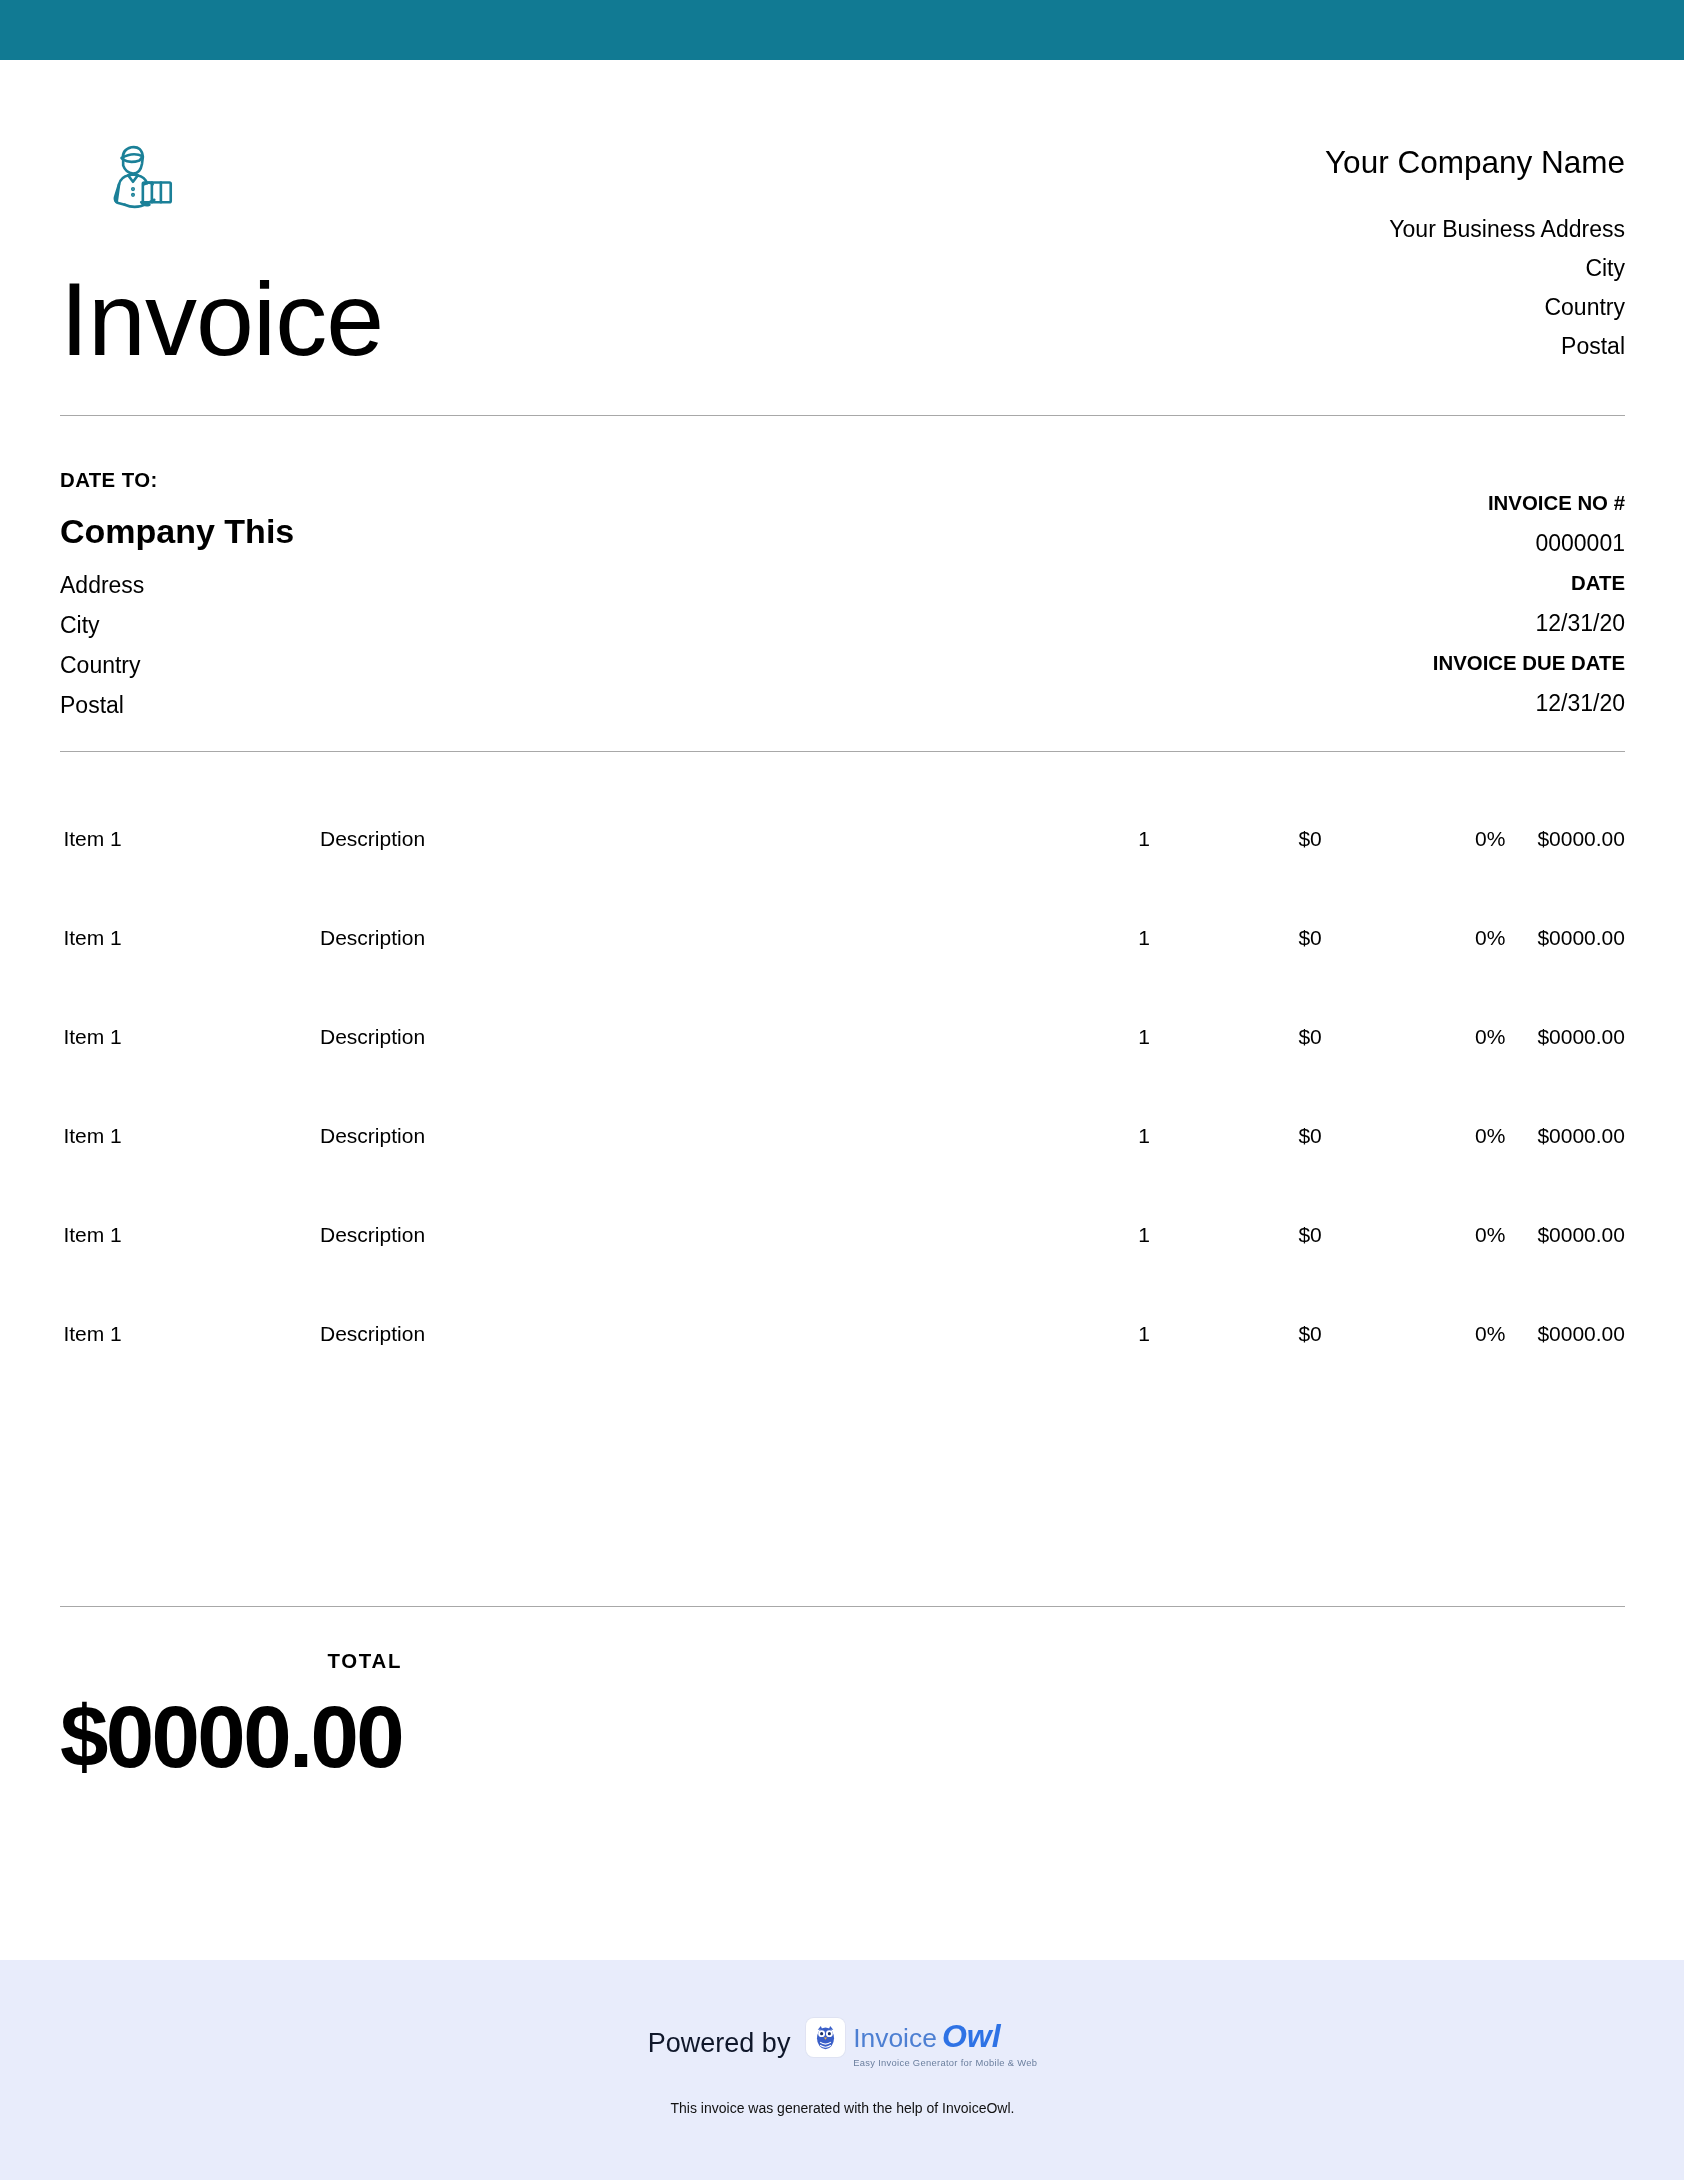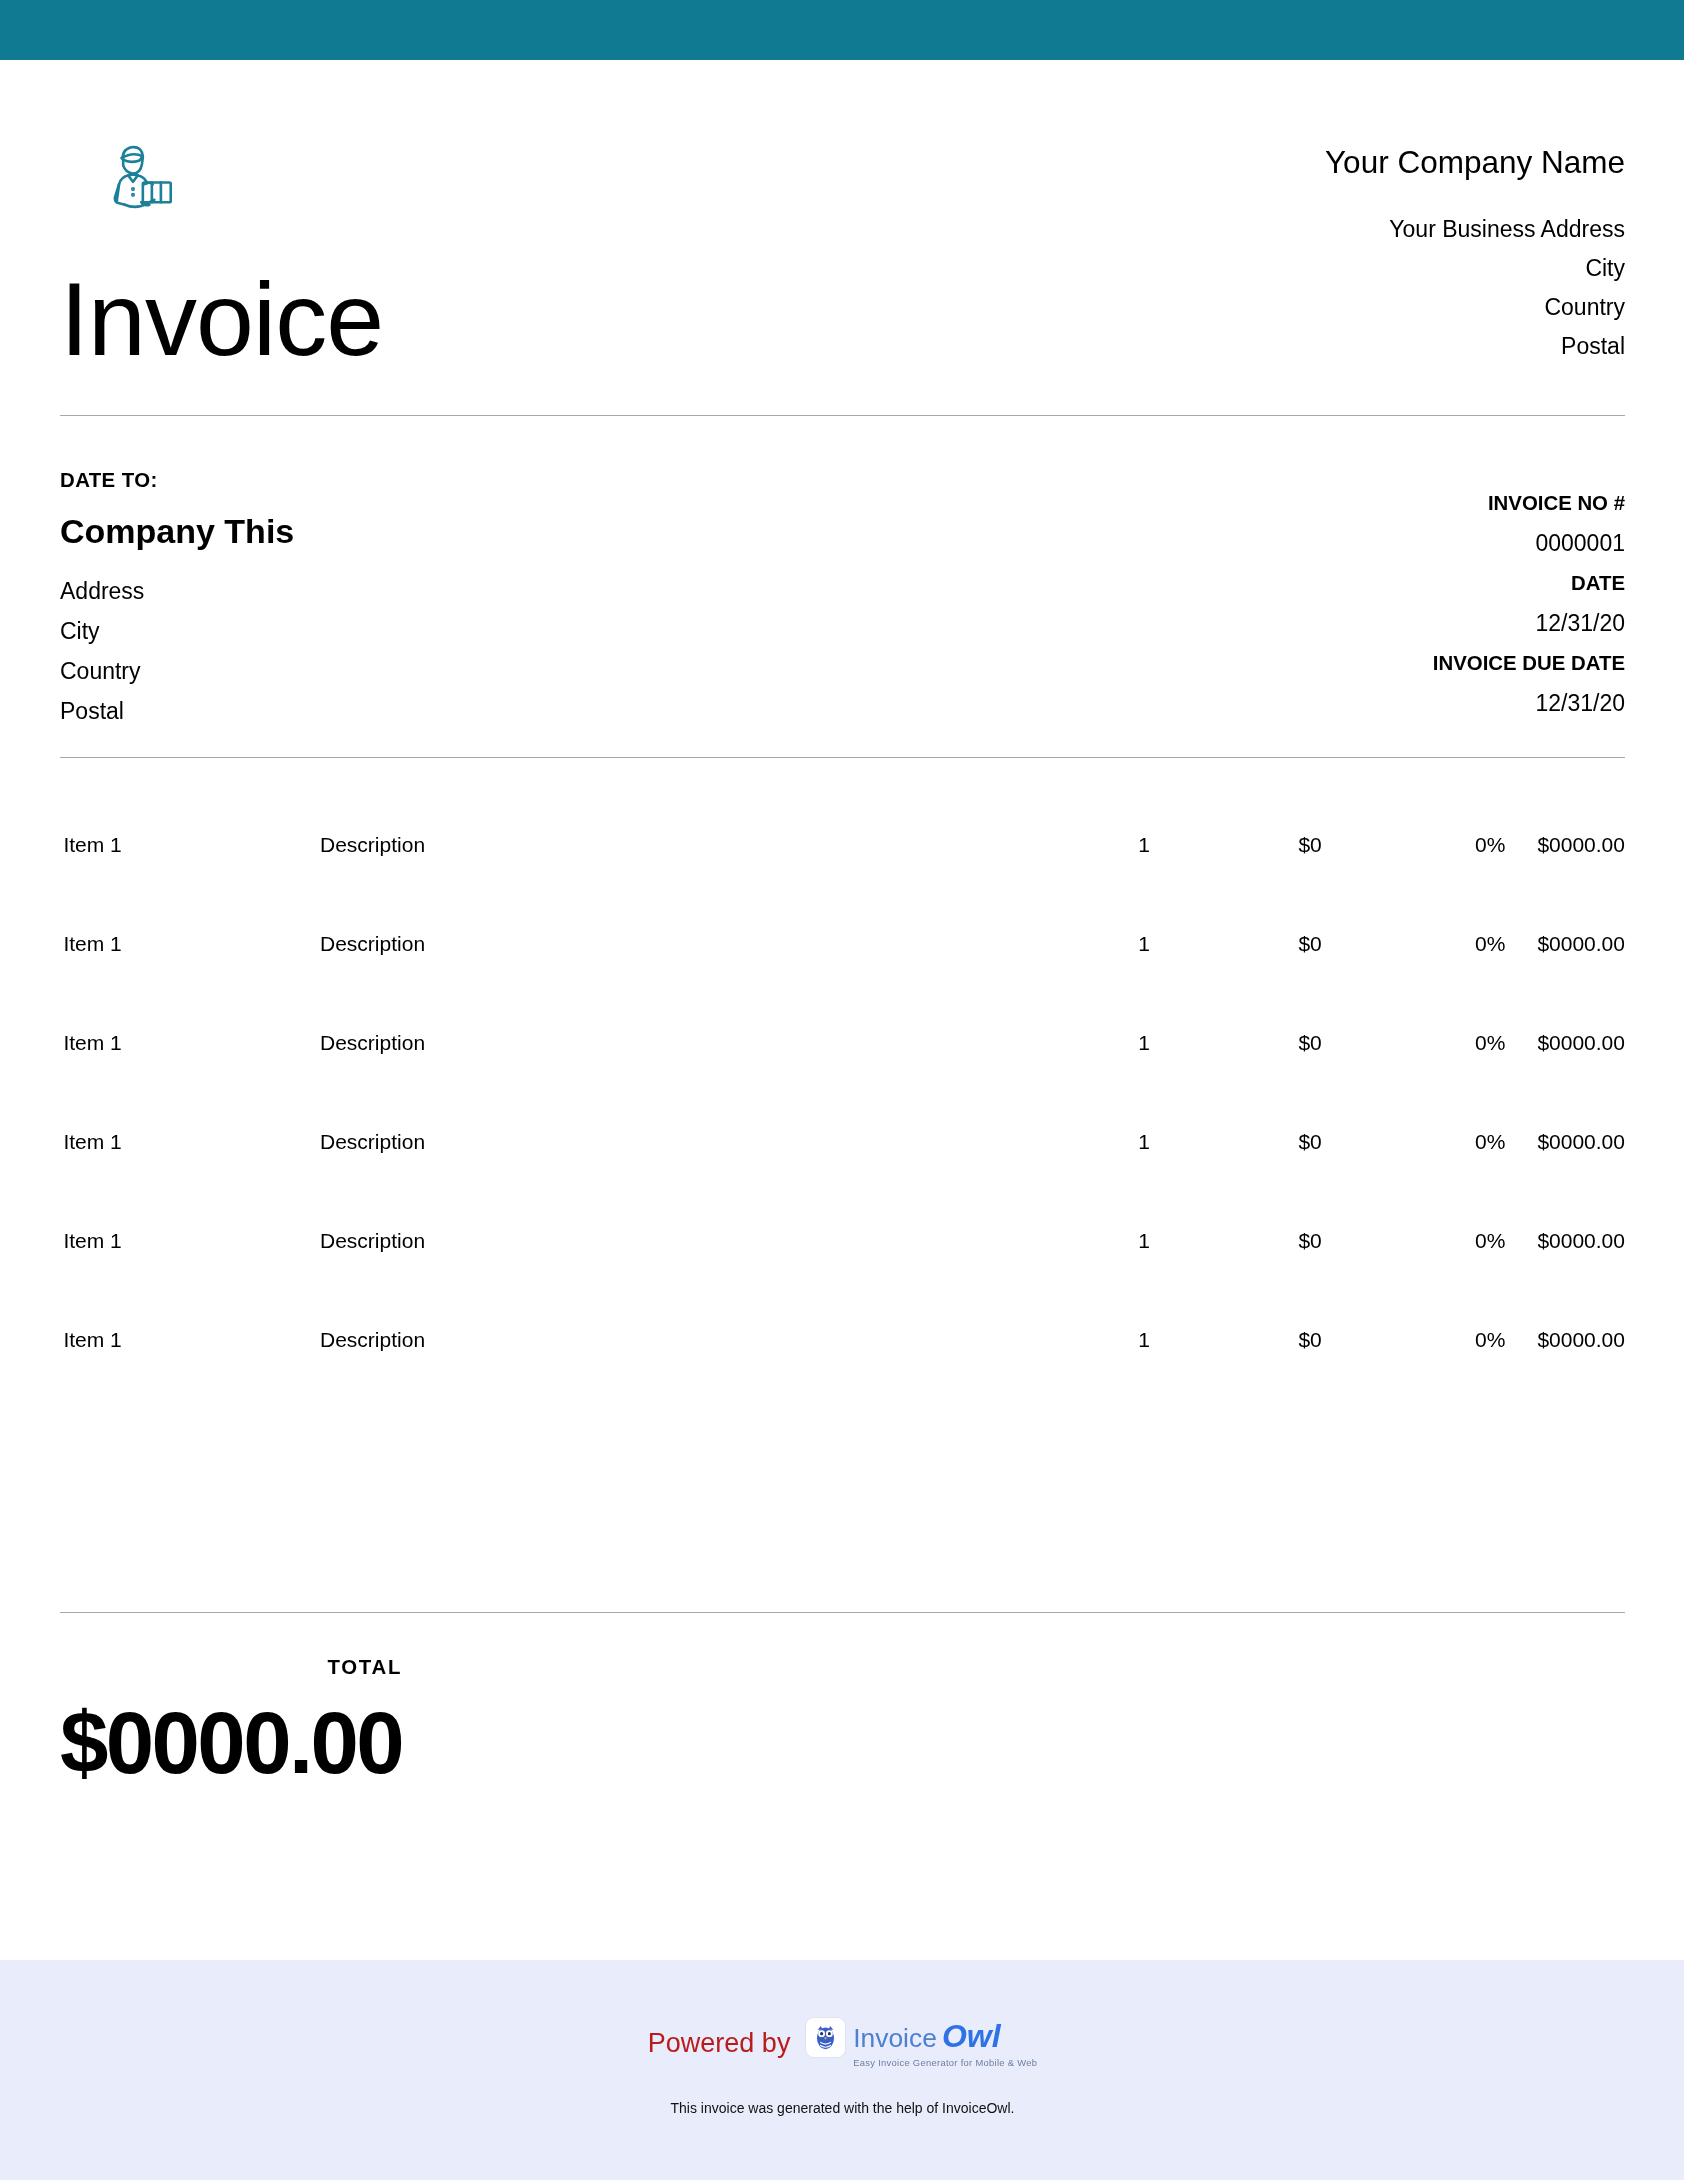--- a/index.html
+++ b/index.html
@@ -20,21 +20,21 @@
   .company-name { font-size:31.5px; font-weight:400; margin-bottom:29px; }
   .company-address div { font-size:23px; line-height:39px; }
 
   .rule { border:none; border-top:1.7px solid #a8a8a8; margin-top:43px; }
 
   
   .billing-row { display:flex; justify-content:space-between; margin-top:53px; }
   .bill-label { font-size:20.4px; font-weight:700; letter-spacing:0.4px; }
   .bill-company { font-size:34px; font-weight:700; margin-top:20.4px; }
   .bill-lines div { font-size:23px; line-height:40px; }
-  .bill-lines { margin-top:20px; }
+  .bill-lines { margin-top:14px; }
   .meta-block { text-align:right; padding-top:13.6px; }
   .meta-label { font-size:20.4px; font-weight:700; line-height:40px; }
   .meta-value { font-size:23px; line-height:40px; }
   .rule-2 { border:none; border-top:1.7px solid #a8a8a8; margin-top:25.6px; }
 
   
   .items { margin-top:48px; }
   .trow { display:flex; align-items:baseline; }
   .thead { font-size:20.4px; font-weight:700; }
   .tbody-row { font-size:21px; margin-top:75px;gap:32px; }
@@ -50,21 +50,21 @@
   .summary-row { display:flex; justify-content:space-between; margin-top:43px; }
   .notes-label { font-size:20.4px; font-weight:700; letter-spacing:0.4px; }
   .notes-text { font-size:23px; margin-top:39px; padding-left:5.1px; }
   .total-block { text-align:right; }
   .total-label { font-size:20.4px; font-weight:700; letter-spacing:1.7px; }
   .total-amount { font-size:87px; font-weight:700; letter-spacing:-2.6px; margin-top:13.6px; }
 
   
   .footer { flex:0 0 auto; height:221px; background:#e8ecfb; display:flex; flex-direction:column; align-items:center; justify-content:center; }
   .powered-row { display:flex; align-items:center; gap:15.3px; margin-bottom:25.6px; }
-  .powered-text { font-size:27px; color:#b91c1c; }
+  .powered-text { font-size:27px; color:#0f172a; }
   .brand { display:flex; align-items:flex-start; gap:8.5px; }
   .owl-badge { width:39px; height:39px; background:#fff; border-radius:7.7px; box-shadow:0 0 0 0.9px #dfe3f2; display:flex; align-items:center; justify-content:center; }
   .brand-text-col { display:flex; flex-direction:column; }
   .brand-line { display:flex; align-items:baseline; gap:5.1px; }
   .brand-invoice { font-size:26.4px; color:#4d7fd2; font-weight:400; }
   .brand-owl { font-size:32px; color:#2e72e5; font-weight:700; font-style:italic; }
   .brand-tagline { font-size:9.4px; color:#6b7f9e; letter-spacing:0.3px; margin-top:1.7px; }
   .footer-line { font-size:14px; color:#111; line-height:29px; }
   .footer-link { color:#3b7bd4; text-decoration:underline; cursor:pointer; }
 </style>

